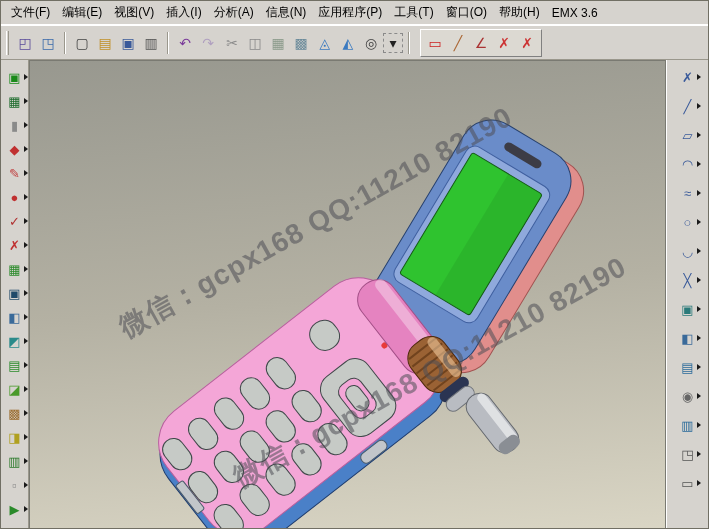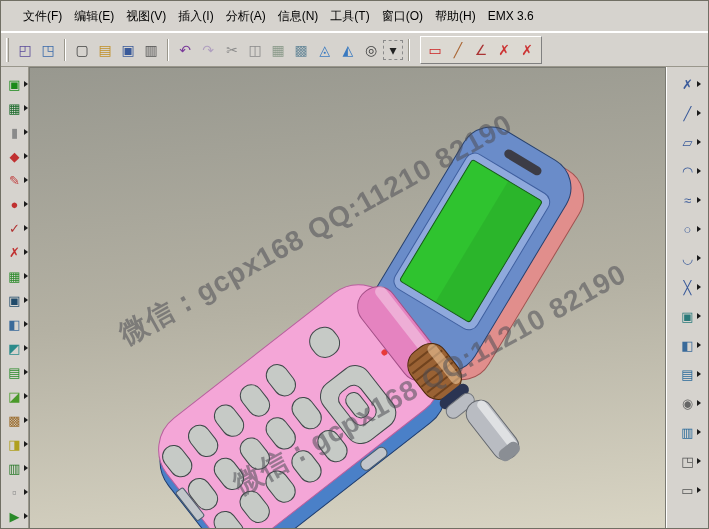--- a/index.html
+++ b/index.html
@@ -1,19 +1,19 @@
 <!DOCTYPE html>
 <html><head>
 <meta charset="utf-8">
 <style>
   *{margin:0;padding:0;box-sizing:border-box;}
   html,body{background:#ffffff;}
   body{font-family:"Liberation Sans","DejaVu Sans",sans-serif;}
   .window{width:709px;height:529px;position:relative;background:#d6d3ce;border:1px solid #716f64;overflow:hidden;}
-  .menubar{height:31px;display:flex;align-items:center;padding-left:16px;background:#d6d3ce;border-bottom:1px solid #ffffff;}
+  .menubar{height:24px;display:flex;align-items:center;padding-left:4px;background:#d6d3ce;border-bottom:1px solid #ffffff;}
   .menu-item{font-size:12px;color:#000;padding:2px 6px;white-space:nowrap;cursor:default;}
   .toolbar{height:35px;display:flex;align-items:center;padding:2px 4px;background:#d6d3ce;border-top:1px solid #ffffff;border-bottom:1px solid #9a978c;}
   .grip{width:3px;height:24px;border-left:1px solid #ffffff;border-right:1px solid #9a978c;margin:0 4px 0 1px;}
   .tgroup{display:flex;align-items:center;gap:1px;padding:1px;}
   .tgroup.raised{border:1px solid;border-color:#ffffff #808080 #808080 #ffffff;background:#dcd9d2;padding:2px 3px;margin-left:6px;}
   .tb-icon{width:22px;height:22px;display:flex;align-items:center;justify-content:center;cursor:default;}
   .tb-icon .g{font-size:14px;line-height:1;}
   .tgroup[data-name="view-find-toolbar-group"] .tb-icon:last-child{border:1px dashed #8a8a8a;width:20px;height:20px;}
   .tsep{width:0;height:22px;border-left:1px solid #9a978c;border-right:1px solid #ffffff;margin:0 4px;}
   .main{display:flex;height:472px;}
@@ -37,20 +37,21 @@
 <div class="window" data-name="cad-application-window">
 
   <div class="menubar" data-name="menu-bar">
 
   <span class="menu-item" data-name="menu-file"><span class="g" data-name="menu-item-label">文件(F)</span></span>
       <span class="menu-item" data-name="menu-edit"><span class="g" data-name="menu-item-label">编辑(E)</span></span>
       <span class="menu-item" data-name="menu-view"><span class="g" data-name="menu-item-label">视图(V)</span></span>
       <span class="menu-item" data-name="menu-insert"><span class="g" data-name="menu-item-label">插入(I)</span></span>
       <span class="menu-item" data-name="menu-analysis"><span class="g" data-name="menu-item-label">分析(A)</span></span>
       <span class="menu-item" data-name="menu-information"><span class="g" data-name="menu-item-label">信息(N)</span></span>
+      <span class="menu-item" data-name="menu-application"><span class="g" data-name="menu-item-label">应用程序(P)</span></span>
       <span class="menu-item" data-name="menu-tools"><span class="g" data-name="menu-item-label">工具(T)</span></span>
       <span class="menu-item" data-name="menu-window"><span class="g" data-name="menu-item-label">窗口(O)</span></span>
       <span class="menu-item" data-name="menu-help"><span class="g" data-name="menu-item-label">帮助(H)</span></span>
       <span class="menu-item" data-name="menu-emx"><span class="g" data-name="menu-item-label">EMX 3.6</span></span>
     </div>
 
   <div class="toolbar" data-name="standard-toolbar">
     <span class="grip" data-name="toolbar-grip"></span>
 
     <div class="tgroup" data-name="file-load-toolbar-group">

